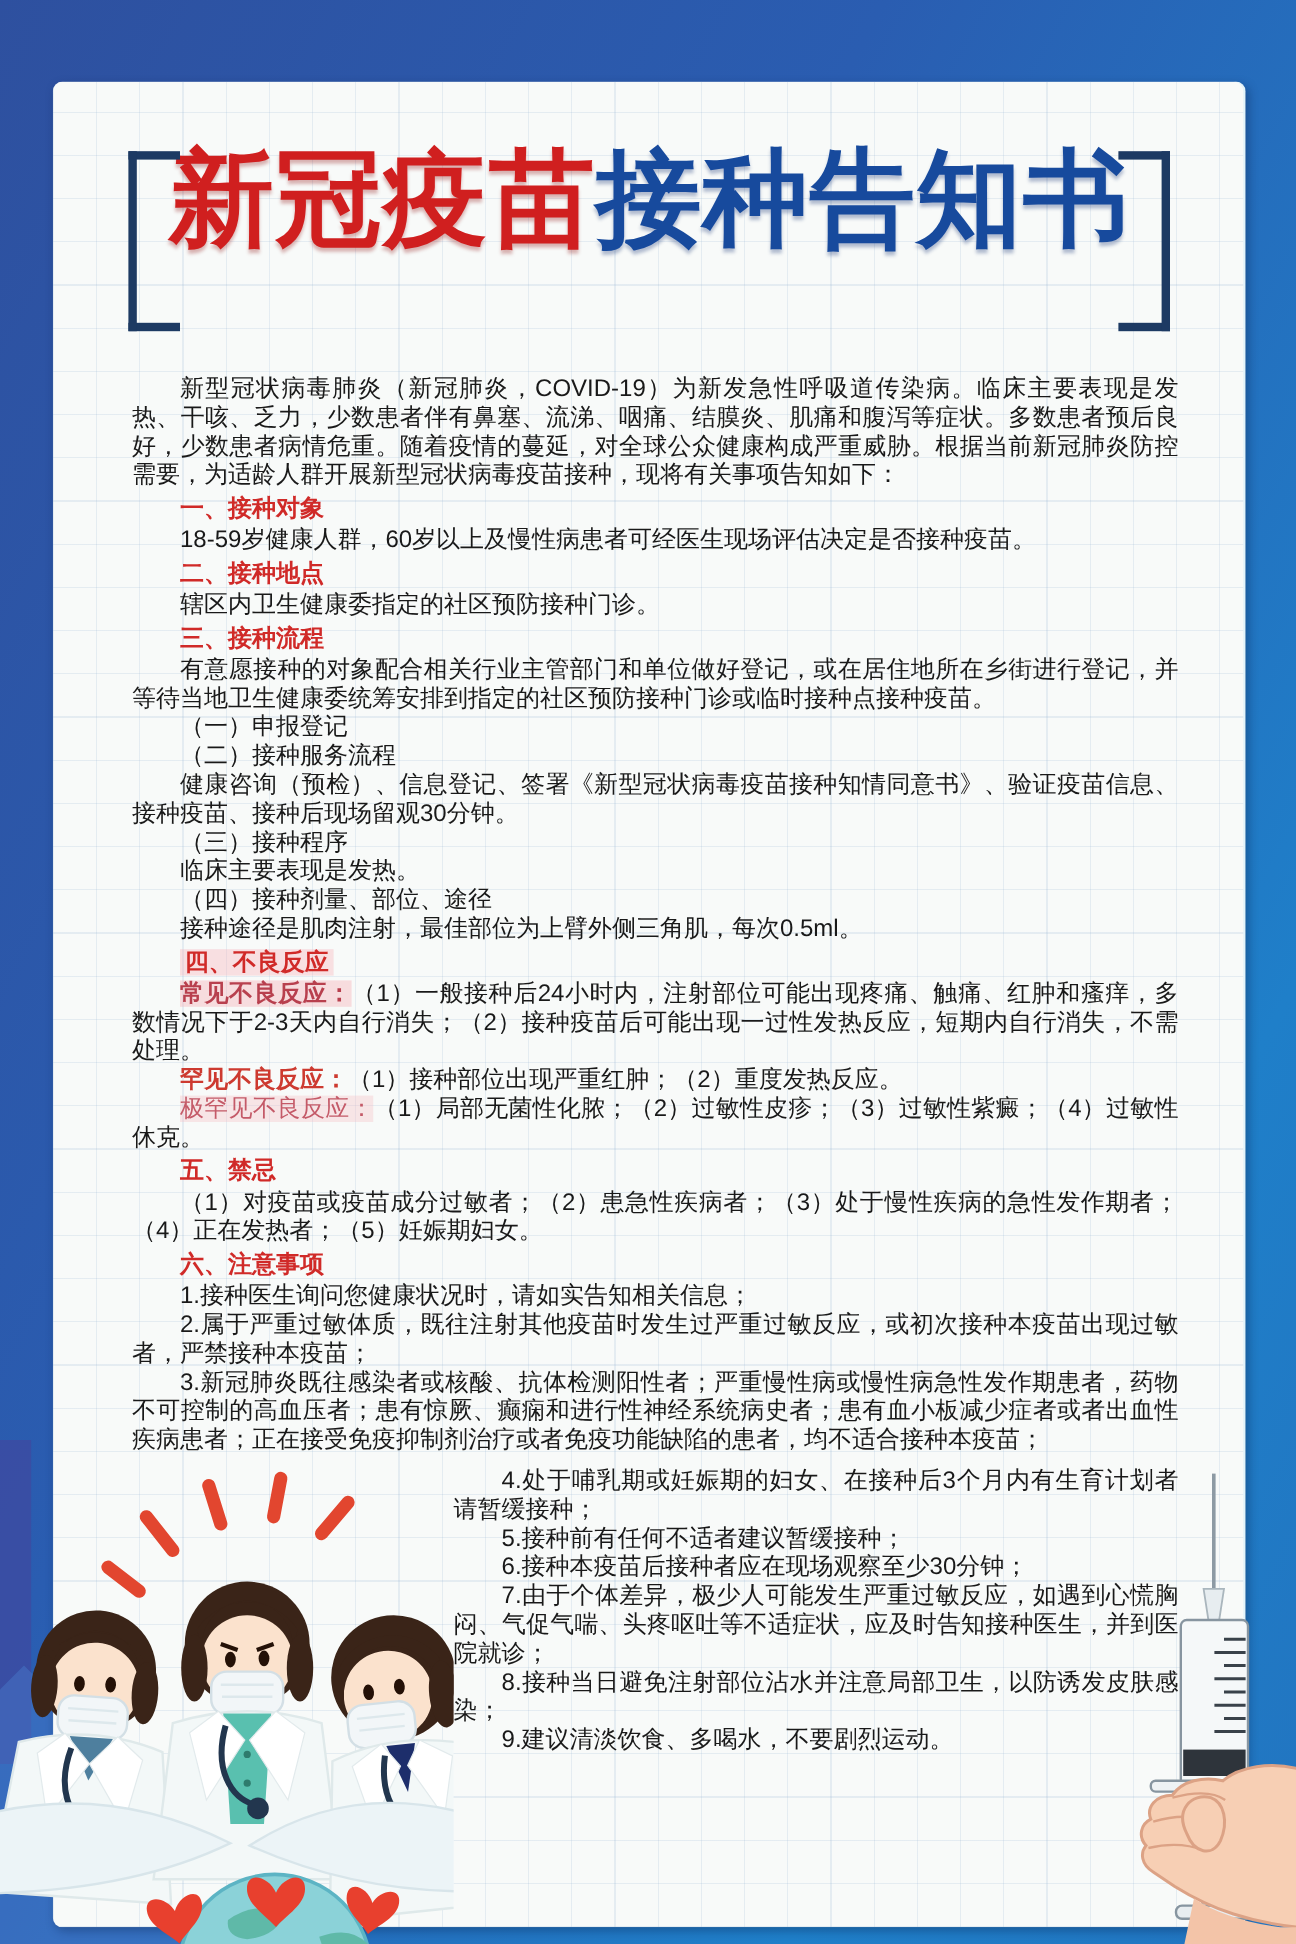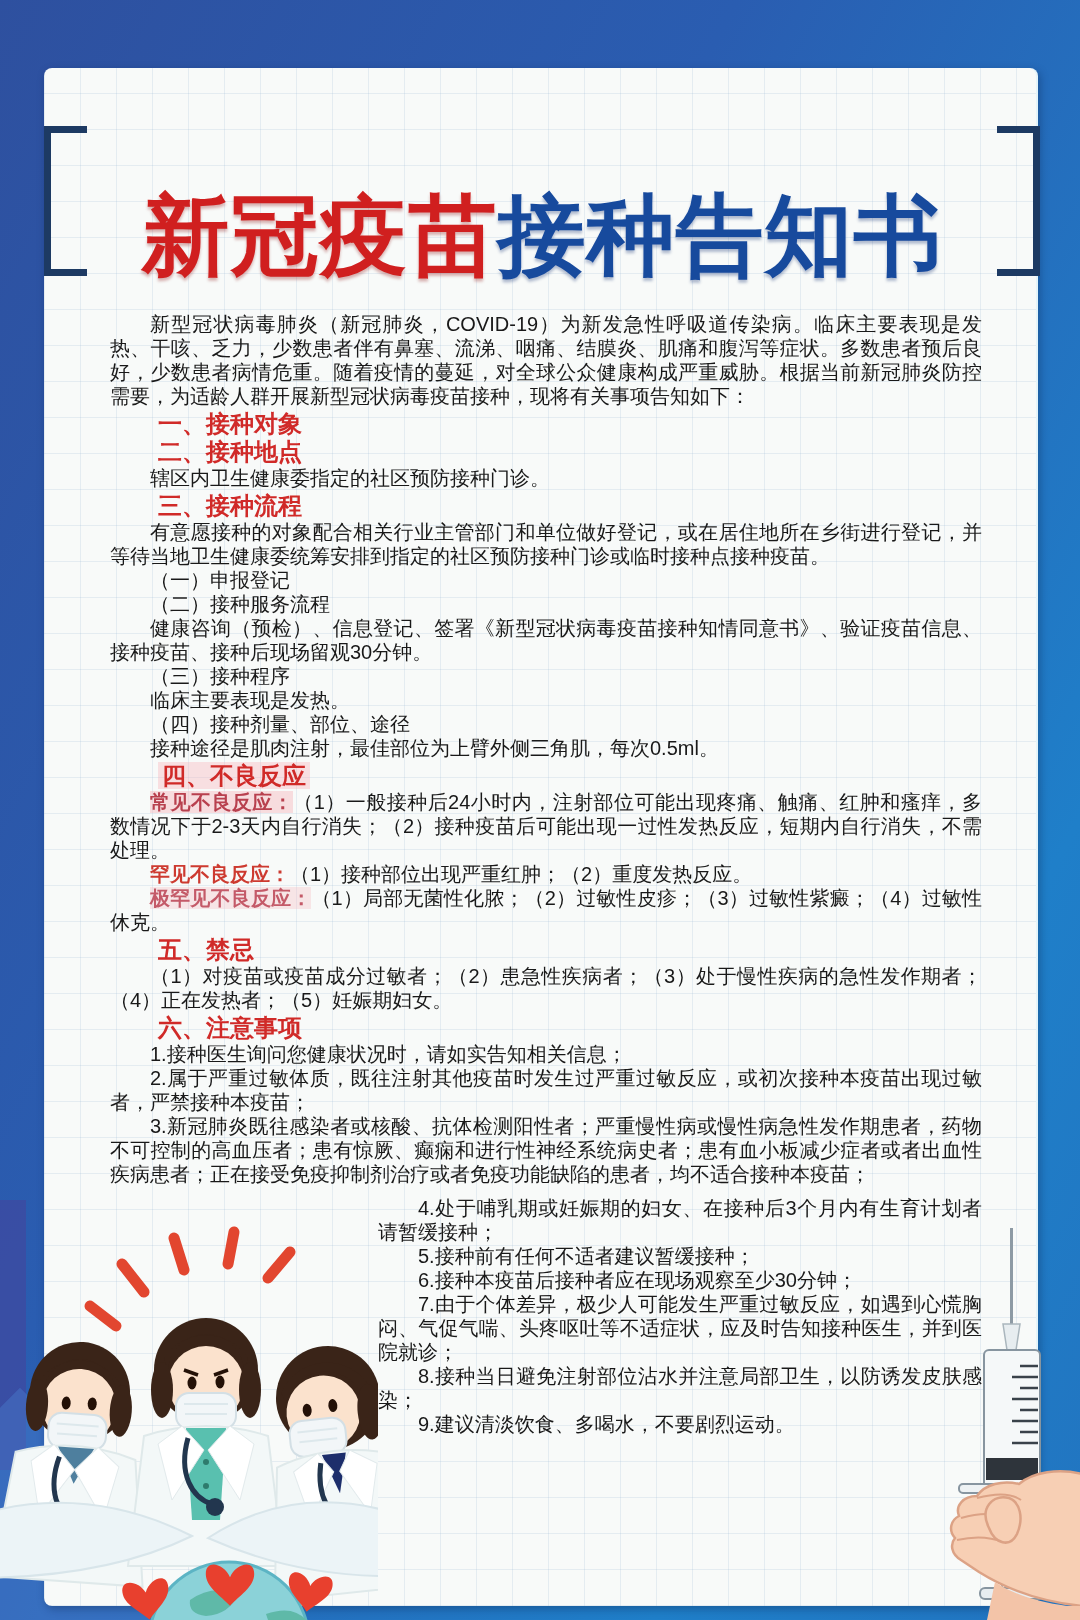--- a/index.html
+++ b/index.html
@@ -11,35 +11,35 @@
   .accent-indigo{position:absolute;left:0;bottom:150px;width:26px;height:270px;background:#3c4ba2;opacity:.85;}
   .accent-light{position:absolute;left:-130px;bottom:-130px;width:300px;height:300px;background:#4a7ccb;opacity:.45;transform:rotate(45deg);}
   .paper{
     position:absolute;left:44px;top:68px;right:42px;bottom:14px;
     background-color:#f8faf9;border-radius:8px;
     background-image:
       repeating-linear-gradient(0deg, rgba(150,180,210,.20) 0 1px, transparent 1px 36px),
       repeating-linear-gradient(90deg, rgba(150,180,210,.20) 0 1px, transparent 1px 36px);
     box-shadow:inset -2px 0 0 #e4f4fa, 2px 3px 8px rgba(10,30,70,.35);
   }
-  .title-wrap{position:relative;margin:54px auto 0;width:996px;height:158px;
-    display:flex;align-items:flex-end;justify-content:center;}
+  .title-wrap{position:relative;margin:54px auto 0;width:868px;height:158px;
+    display:flex;align-items:flex-start;justify-content:center;}
   .bracket{position:absolute;top:4px;bottom:4px;width:36px;border:7px solid #1d3a63;}
   .bracket.left{left:0;border-right:none;}
   .bracket.right{right:0;border-left:none;}
   .title-text{font-size:88px;font-weight:900;line-height:1;letter-spacing:1px;white-space:nowrap;}
   .t-red{color:#d01f1f;text-shadow:0 3px 3px rgba(140,10,10,.30);}
   .t-blue{color:#174a9d;text-shadow:0 3px 3px rgba(10,40,110,.30);}
   .content{margin:32px 56px 0 66px;font-size:20px;line-height:24px;color:#191919;text-align:justify;}
   .content p{margin:0;text-indent:2em;}
-  .sec-title{margin:4px 0 2px;font-weight:700;color:#d02a28;text-indent:2em;font-size:24px;}
+  .sec-title{margin:4px 0 2px;font-weight:700;color:#d02a28;text-indent:2em;font-size:20px;}
   .hl-band{background:rgba(246,178,186,.38);padding:0 4px;}
   .lead-common{color:#b8404e;font-weight:700;background:rgba(246,178,186,.42);}
   .lead-rare{color:#cd3a30;font-weight:700;font-family:Liberation Serif, serif;}
-  .lead-vrare{color:#c45a68;font-weight:700;background:rgba(246,190,196,.35);}
+  .lead-vrare{color:#c45a68;font-weight:400;background:rgba(246,190,196,.35);}
   .narrow{margin-left:268px;margin-top:10px;}
   .illus{position:absolute;pointer-events:none;}
   .illus.medics{left:-6px;bottom:-4px;}
   .illus.syringe{right:-2px;bottom:0;}
 </style>
 </head>
 <body>
 
 <div class="accent-indigo"></div>
 <div class="accent-light"></div>
@@ -51,20 +51,21 @@
     <div class="bracket right"></div>
     <div class="title-text">
       <span class="t-red">新冠疫苗</span><span class="t-blue">接种告知书</span>
     </div>
   </div>
 
   <div class="content">
     <p>新型冠状病毒肺炎（新冠肺炎，COVID-19）为新发急性呼吸道传染病。临床主要表现是发热、干咳、乏力，少数患者伴有鼻塞、流涕、咽痛、结膜炎、肌痛和腹泻等症状。多数患者预后良好，少数患者病情危重。随着疫情的蔓延，对全球公众健康构成严重威胁。根据当前新冠肺炎防控需要，为适龄人群开展新型冠状病毒疫苗接种，现将有关事项告知如下：</p>
 
     <div class="sec-title">一、接种对象</div>
+    <p>18-59岁健康人群，60岁以上及慢性病患者可经医生现场评估决定是否接种疫苗。</p>
 
     <div class="sec-title">二、接种地点</div>
     <p>辖区内卫生健康委指定的社区预防接种门诊。</p>
 
     <div class="sec-title">三、接种流程</div>
     <p>有意愿接种的对象配合相关行业主管部门和单位做好登记，或在居住地所在乡街进行登记，并等待当地卫生健康委统筹安排到指定的社区预防接种门诊或临时接种点接种疫苗。</p>
     <p>（一）申报登记</p>
     <p>（二）接种服务流程</p>
     <p>健康咨询（预检）、信息登记、签署《新型冠状病毒疫苗接种知情同意书》、验证疫苗信息、接种疫苗、接种后现场留观30分钟。</p>
     <p>（三）接种程序</p>

